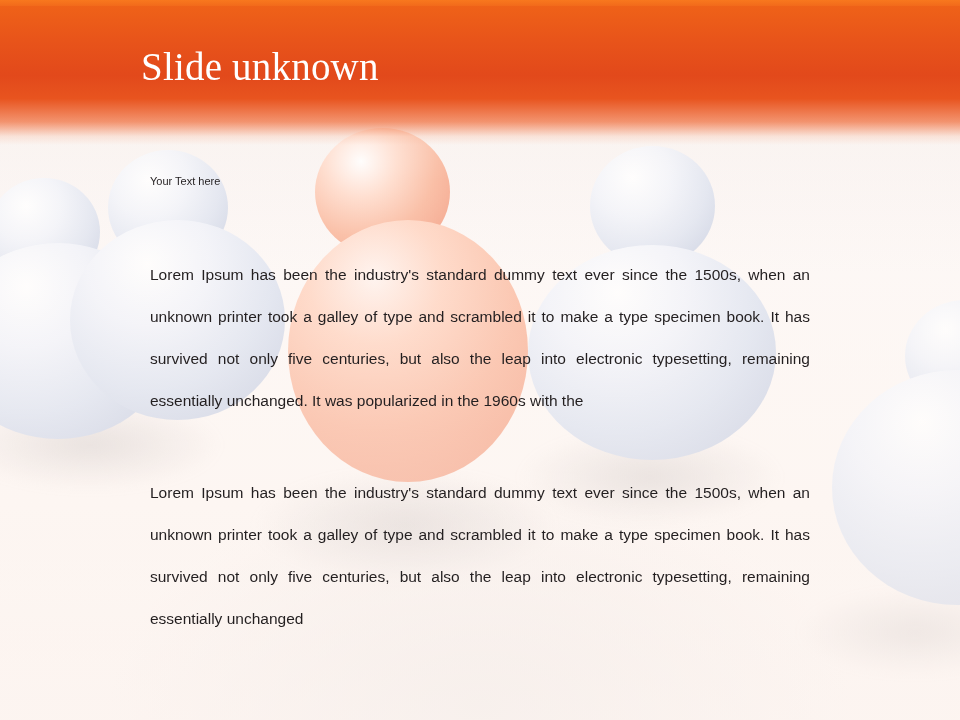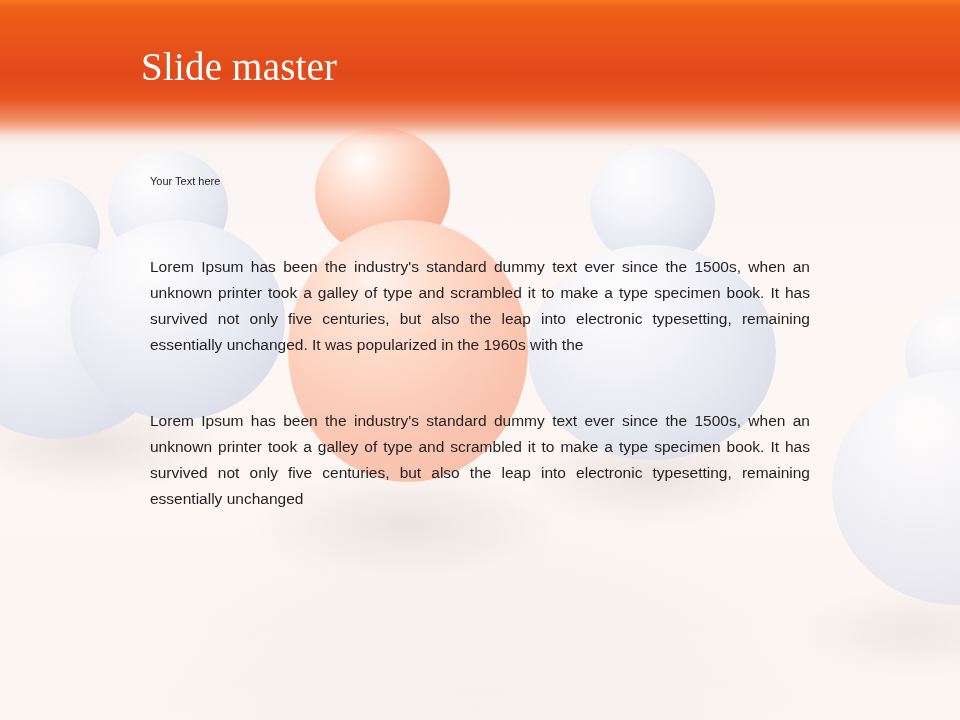--- a/index.html
+++ b/index.html
@@ -112,21 +112,21 @@
     width: 660px;
   }
   .subtitle {
     font-size: 11px;
     line-height: 22px;
     color: #231f20;
     margin: 0 0 62px 0;
   }
   .para {
     font-size: 15.5px;
-    line-height: 26px;
+    line-height: 42px;
     color: #231f20;
     text-align: justify;
     margin: 0;
   }
   .para.first { margin-bottom: 50px; }
 </style>
 </head>
 <body>
 
 <div class="slide">
@@ -153,21 +153,21 @@
     <div class="blob head" style="left:905px; top:300px; width:120px; height:112px;"></div>
     <div class="blob body" style="left:832px; top:370px; width:250px; height:235px;"></div>
 
     <div class="bg-haze"></div>
   </div>
 
   <div class="header-band">
     <div class="edge"></div>
   </div>
 
-  <div class="slide-title">Slide master</div>
+  <div class="slide-title">Slide unknown</div>
 
   <div class="content">
     <p class="subtitle">Your Text here</p>
     <p class="para first">Lorem Ipsum has been the industry's standard dummy text ever since the 1500s, when an unknown printer took a galley of type and scrambled it to make a type specimen book. It has survived not only five centuries, but also the leap into electronic typesetting, remaining essentially unchanged. It was popularized in the 1960s with the</p>
     <p class="para">Lorem Ipsum has been the industry's standard dummy text ever since the 1500s, when an unknown printer took a galley of type and scrambled it to make a type specimen book. It has survived not only five centuries, but also the leap into electronic typesetting, remaining essentially unchanged</p>
   </div>
 
 </div>
 
 </body></html>

